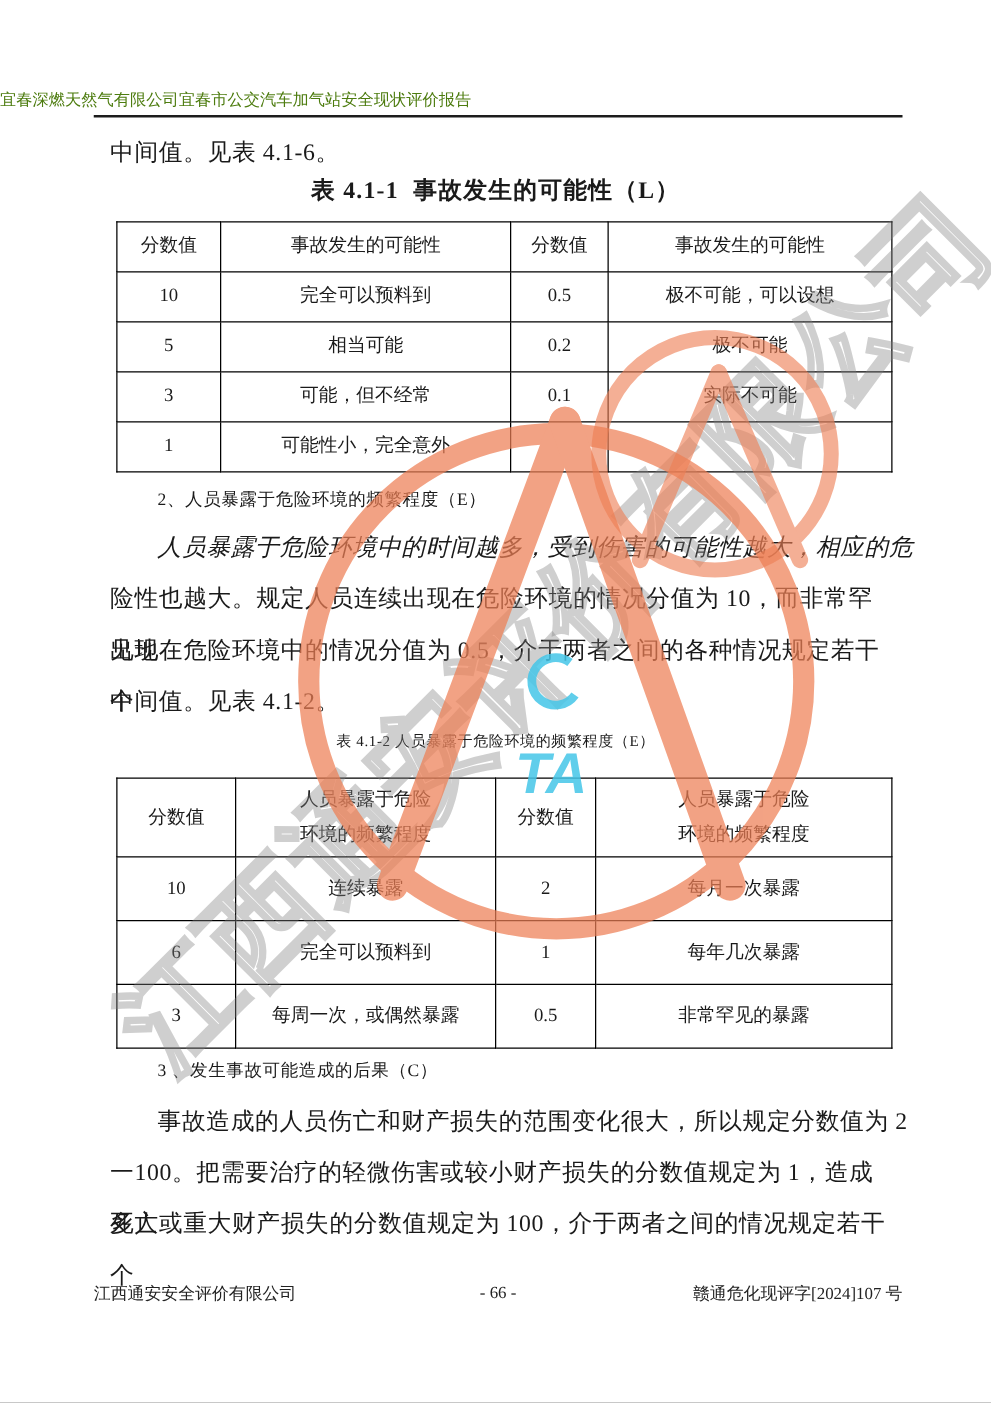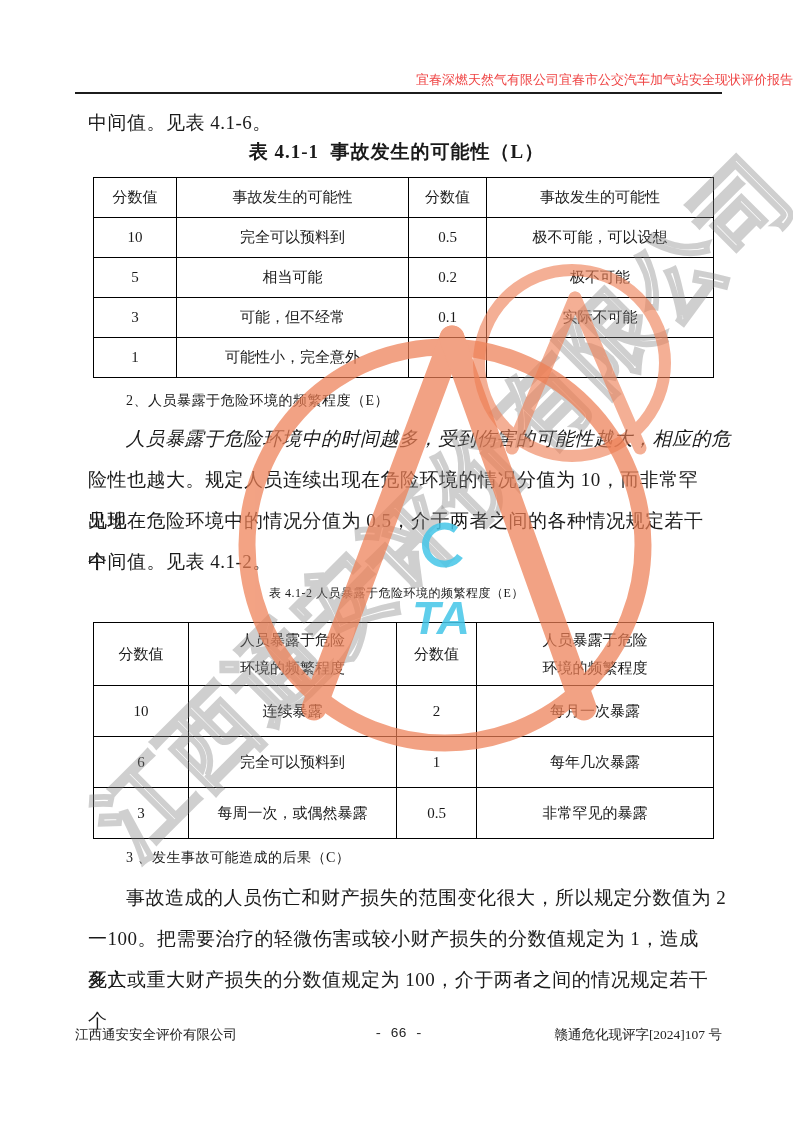--- a/index.html
+++ b/index.html
@@ -1,22 +1,22 @@
 <!DOCTYPE html>
 <html><head>
 <meta charset="utf-8">
 <style>
   html,body{margin:0;padding:0;background:#9e9e9e;}
   .page{
     position:relative;width:793px;height:1122px;margin:0 auto;background:#ffffff;
     font-family:"Liberation Serif","DejaVu Serif",serif;color:#1a1a1a;overflow:hidden;
   }
   
-  .hdr-title{position:absolute;top:71px;left:0;width:100%;text-align:right;
-    font-size:13px;letter-spacing:0;color:#ef4444;white-space:pre-wrap;}
+  .hdr-title{position:absolute;top:71px;left:0;width:100%;text-align:left;
+    font-size:13px;letter-spacing:0;color:#4d7c0f;white-space:pre-wrap;}
   .hdr-rule{position:absolute;top:92px;left:75px;width:647px;border-top:2px solid #1c1c1c;}
   
   .para-line{position:absolute;left:88px;width:627px;font-size:19px;line-height:41px;
     white-space:pre-wrap;letter-spacing:0.5px;}
   .indent{padding-left:38px;}
   .caption{position:absolute;left:0;width:100%;text-align:center;white-space:pre-wrap;}
   .caption1{top:139px;font-size:19px;font-weight:bold;letter-spacing:1px;}
   .caption2{top:585px;font-size:12px;letter-spacing:0.5px;}
   .section-heading{position:absolute;left:126px;font-size:14px;line-height:22px;white-space:pre-wrap;letter-spacing:0.5px;}
   
@@ -24,21 +24,21 @@
   table.doc td{border:1.5px solid #000;text-align:center;vertical-align:middle;
     font-size:15px;white-space:pre-wrap;padding:0 2px;line-height:1.9;}
   #table1{top:177px;}
   #table1 tr{height:40px;}
   #table2{top:622px;}
   #table2 tr.hrow{height:63px;}
   #table2 tr{height:51px;}
   
   .footer{position:absolute;top:1026px;left:75px;width:647px;font-size:13.5px;color:#222;}
   .footer .f-left{position:absolute;left:0;top:0;white-space:pre-wrap;}
-  .footer .f-center{position:absolute;left:0;top:0;width:100%;text-align:center;white-space:pre-wrap;font-family:Liberation Mono, monospace;}
+  .footer .f-center{position:absolute;left:0;top:0;width:100%;text-align:center;white-space:pre-wrap;}
   .footer .f-right{position:absolute;right:0;top:0;white-space:pre-wrap;}
   
   .wm{pointer-events:none;}
   .wm-diagonal{
     position:absolute;left:445px;top:505px;transform:translate(-50%,-50%) rotate(-45deg);
     font-size:92px;font-weight:bold;white-space:nowrap;letter-spacing:2px;
     color:transparent;-webkit-text-stroke:3px rgba(128,128,128,0.38);z-index:5;
     font-family:"Liberation Sans","DejaVu Sans",sans-serif;}
   .wm-logos{position:absolute;left:0;top:0;z-index:6;}
   .wm-red{

